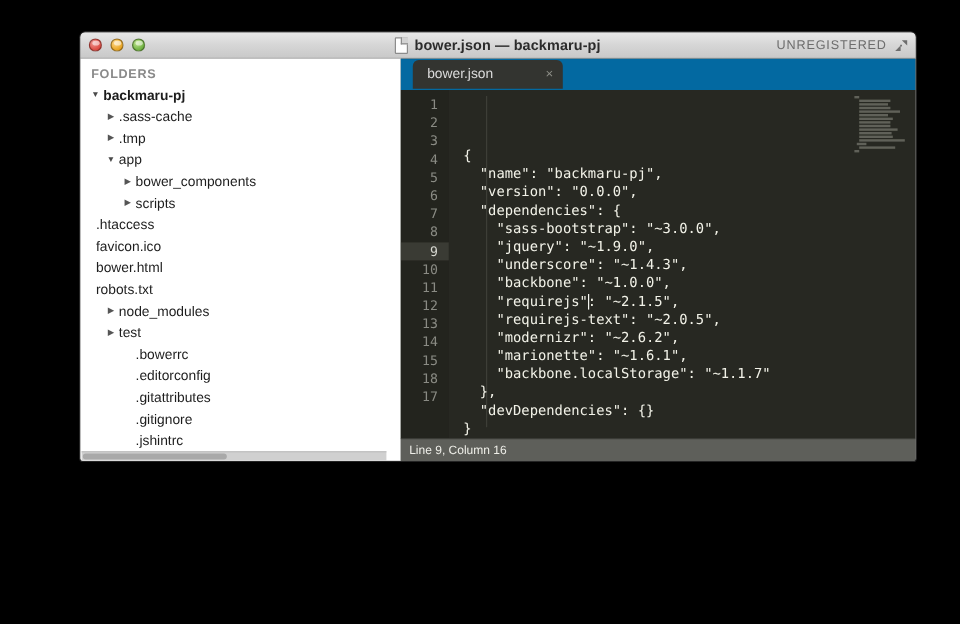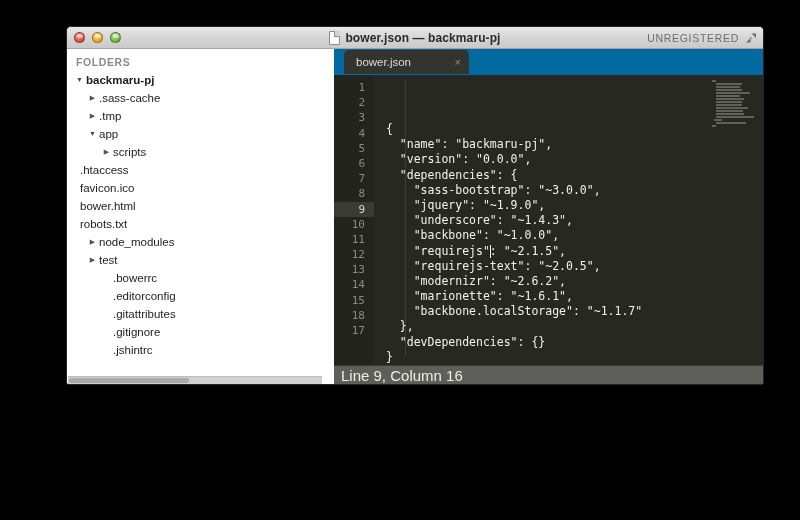--- a/index.html
+++ b/index.html
@@ -296,21 +296,21 @@
   }
 
   
   .statusbar {
     height: 19px;
     flex: 0 0 19px;
     background: #5e5f5a;
     border-top: 1px solid #3a3b36;
     display: flex;
     align-items: center;
-    font-size: 15px;
+    font-size: 10px;
     color: #eeeee8;
     position: relative;
   }
   .status-left { padding-left: 7px; }
 </style>
 </head>
 <body>
 
 <div class="window">
 
@@ -347,20 +347,24 @@
             <span class="arrow ">▶</span>
             <span class="lbl">.sass-cache</span>
           </div>
           <div class="tree-row d1">
             <span class="arrow ">▶</span>
             <span class="lbl">.tmp</span>
           </div>
           <div class="tree-row d1">
             <span class="arrow open">▼</span>
             <span class="lbl">app</span>
+          </div>
+          <div class="tree-row d2">
+            <span class="arrow ">▶</span>
+            <span class="lbl">bower_components</span>
           </div>
           <div class="tree-row d2">
             <span class="arrow ">▶</span>
             <span class="lbl">scripts</span>
           </div>
           <div class="tree-row d3">
             <span class="arrow none"></span>
             <span class="lbl">.htaccess</span>
           </div>
           <div class="tree-row d3">

